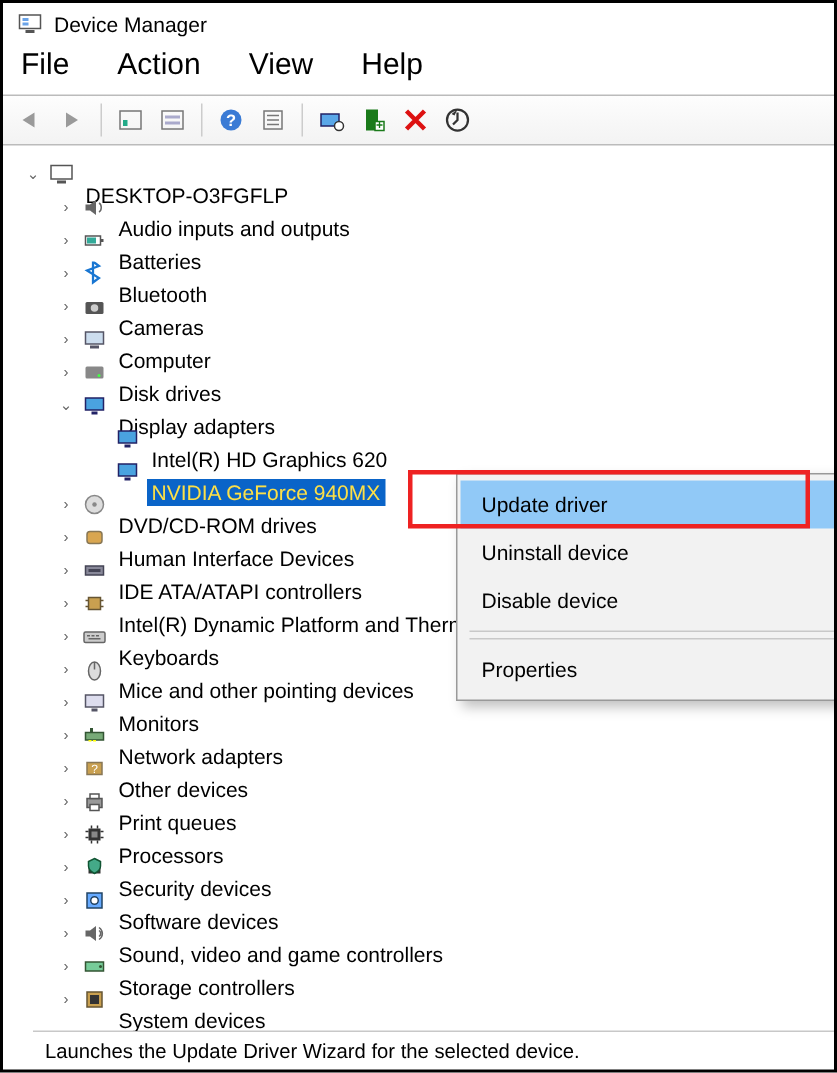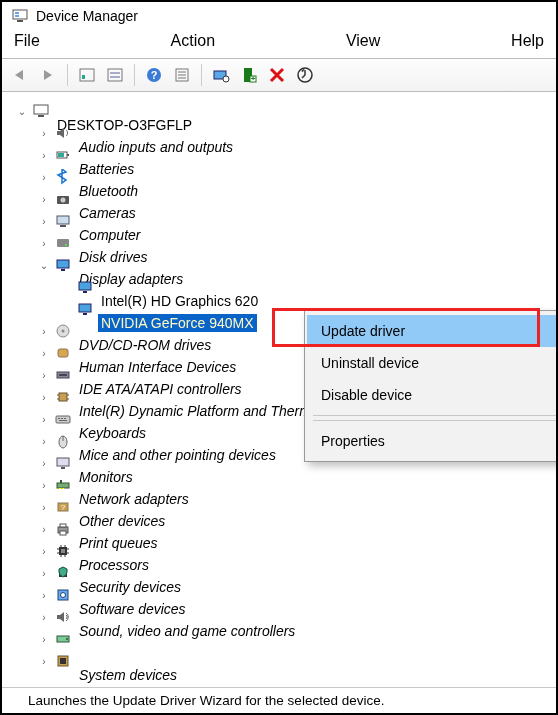--- a/index.html
+++ b/index.html
@@ -22,22 +22,21 @@
     gap: 8px;
     padding: 6px 10px 4px 10px;
     font-size: 14px;
   }
   .titlebar .icon svg { display:block; }
   
   .menubar {
     display: flex;
     gap: 32px;
     padding: 4px 12px 8px 12px;
-    font-size: 16px;
-    justify-content: space-between;
+    font-size: 20px;
   }
   .menubar span { cursor: default; }
   
   .toolbar {
     border-top: 1px solid #bbb;
     border-bottom: 1px solid #bbb;
     background: linear-gradient(#fdfdfd,#f3f3f3);
     padding: 2px 6px;
     display: flex;
     align-items: center;
@@ -73,21 +72,21 @@
   }
   .expander {
     width:12px; height:12px;
     display:flex; align-items:center; justify-content:center;
     color:#666;
     font-size:10px;
     cursor:default;
   }
   .node-icon { width:18px; height:18px; display:flex; align-items:center; justify-content:center; }
   .node-label { padding: 1px 3px; font-size:14px;margin-top:28px; }
-  .selected { background:#0a64c8; color:#fef9c3; }
+  .selected { background:#0a64c8; color:#fde047; }
   
   .context-menu {
     position:absolute;
     left: 272px;
     top: 218px;
     width: 264px;
     background:#f2f2f2;
     border:1px solid #999;
     box-shadow: 4px 4px 8px rgba(0,0,0,.25);
     padding:4px 2px;
@@ -106,26 +105,26 @@
   .highlight-box {
     position:absolute;
     left:270px; top:216px;
     width:268px; height:39px;
     border:3px solid #e22;
     pointer-events:none;
   }
   
   .statusbar {
     border-top:1px solid #c8c8c8;
-    padding: 4px 26px;
+    padding: 4px 8px;
     font-size:13.5px;
     height: 26px;
-    display:flex; align-items:center;
-  }
-  .trunc { overflow:hidden; text-overflow:clip;font-style:italic; }
+    display:flex; align-items:center;margin-left:20px;
+  }
+  .trunc { overflow:hidden; text-overflow:clip; }
 </style>
 </head>
 <body>
 
 <div class="titlebar">
   <span class="icon">
     <svg width="16" height="16" viewBox="0 0 16 16">
         <rect x="1" y="2" width="14" height="9" fill="#fff" stroke="#555"></rect>
         <rect x="5" y="12" width="6" height="2" fill="#555"></rect>
         <rect x="3" y="4" width="4" height="2" fill="#6aa3e8"></rect>
@@ -520,20 +519,21 @@
           </li>
           <li>
             <div class="row">
               <span class="expander">›</span>
               <span class="node-icon">
                 <svg width="16" height="16">
                   <rect x="2" y="5" width="12" height="6" fill="#7c9" stroke="#353"></rect>
                   <circle cx="12" cy="8" r="1" fill="#353"></circle>
                 </svg>
               </span>
+              <span class="node-label trunc">Storage controllers</span>
             </div>
           </li>
           <li>
             <div class="row">
               <span class="expander">›</span>
               <span class="node-icon">
                 <svg width="16" height="16">
                   <rect x="3" y="3" width="10" height="10" fill="#c9a050" stroke="#653"></rect>
                   <rect x="5" y="5" width="6" height="6" fill="#333"></rect>
                 </svg>

